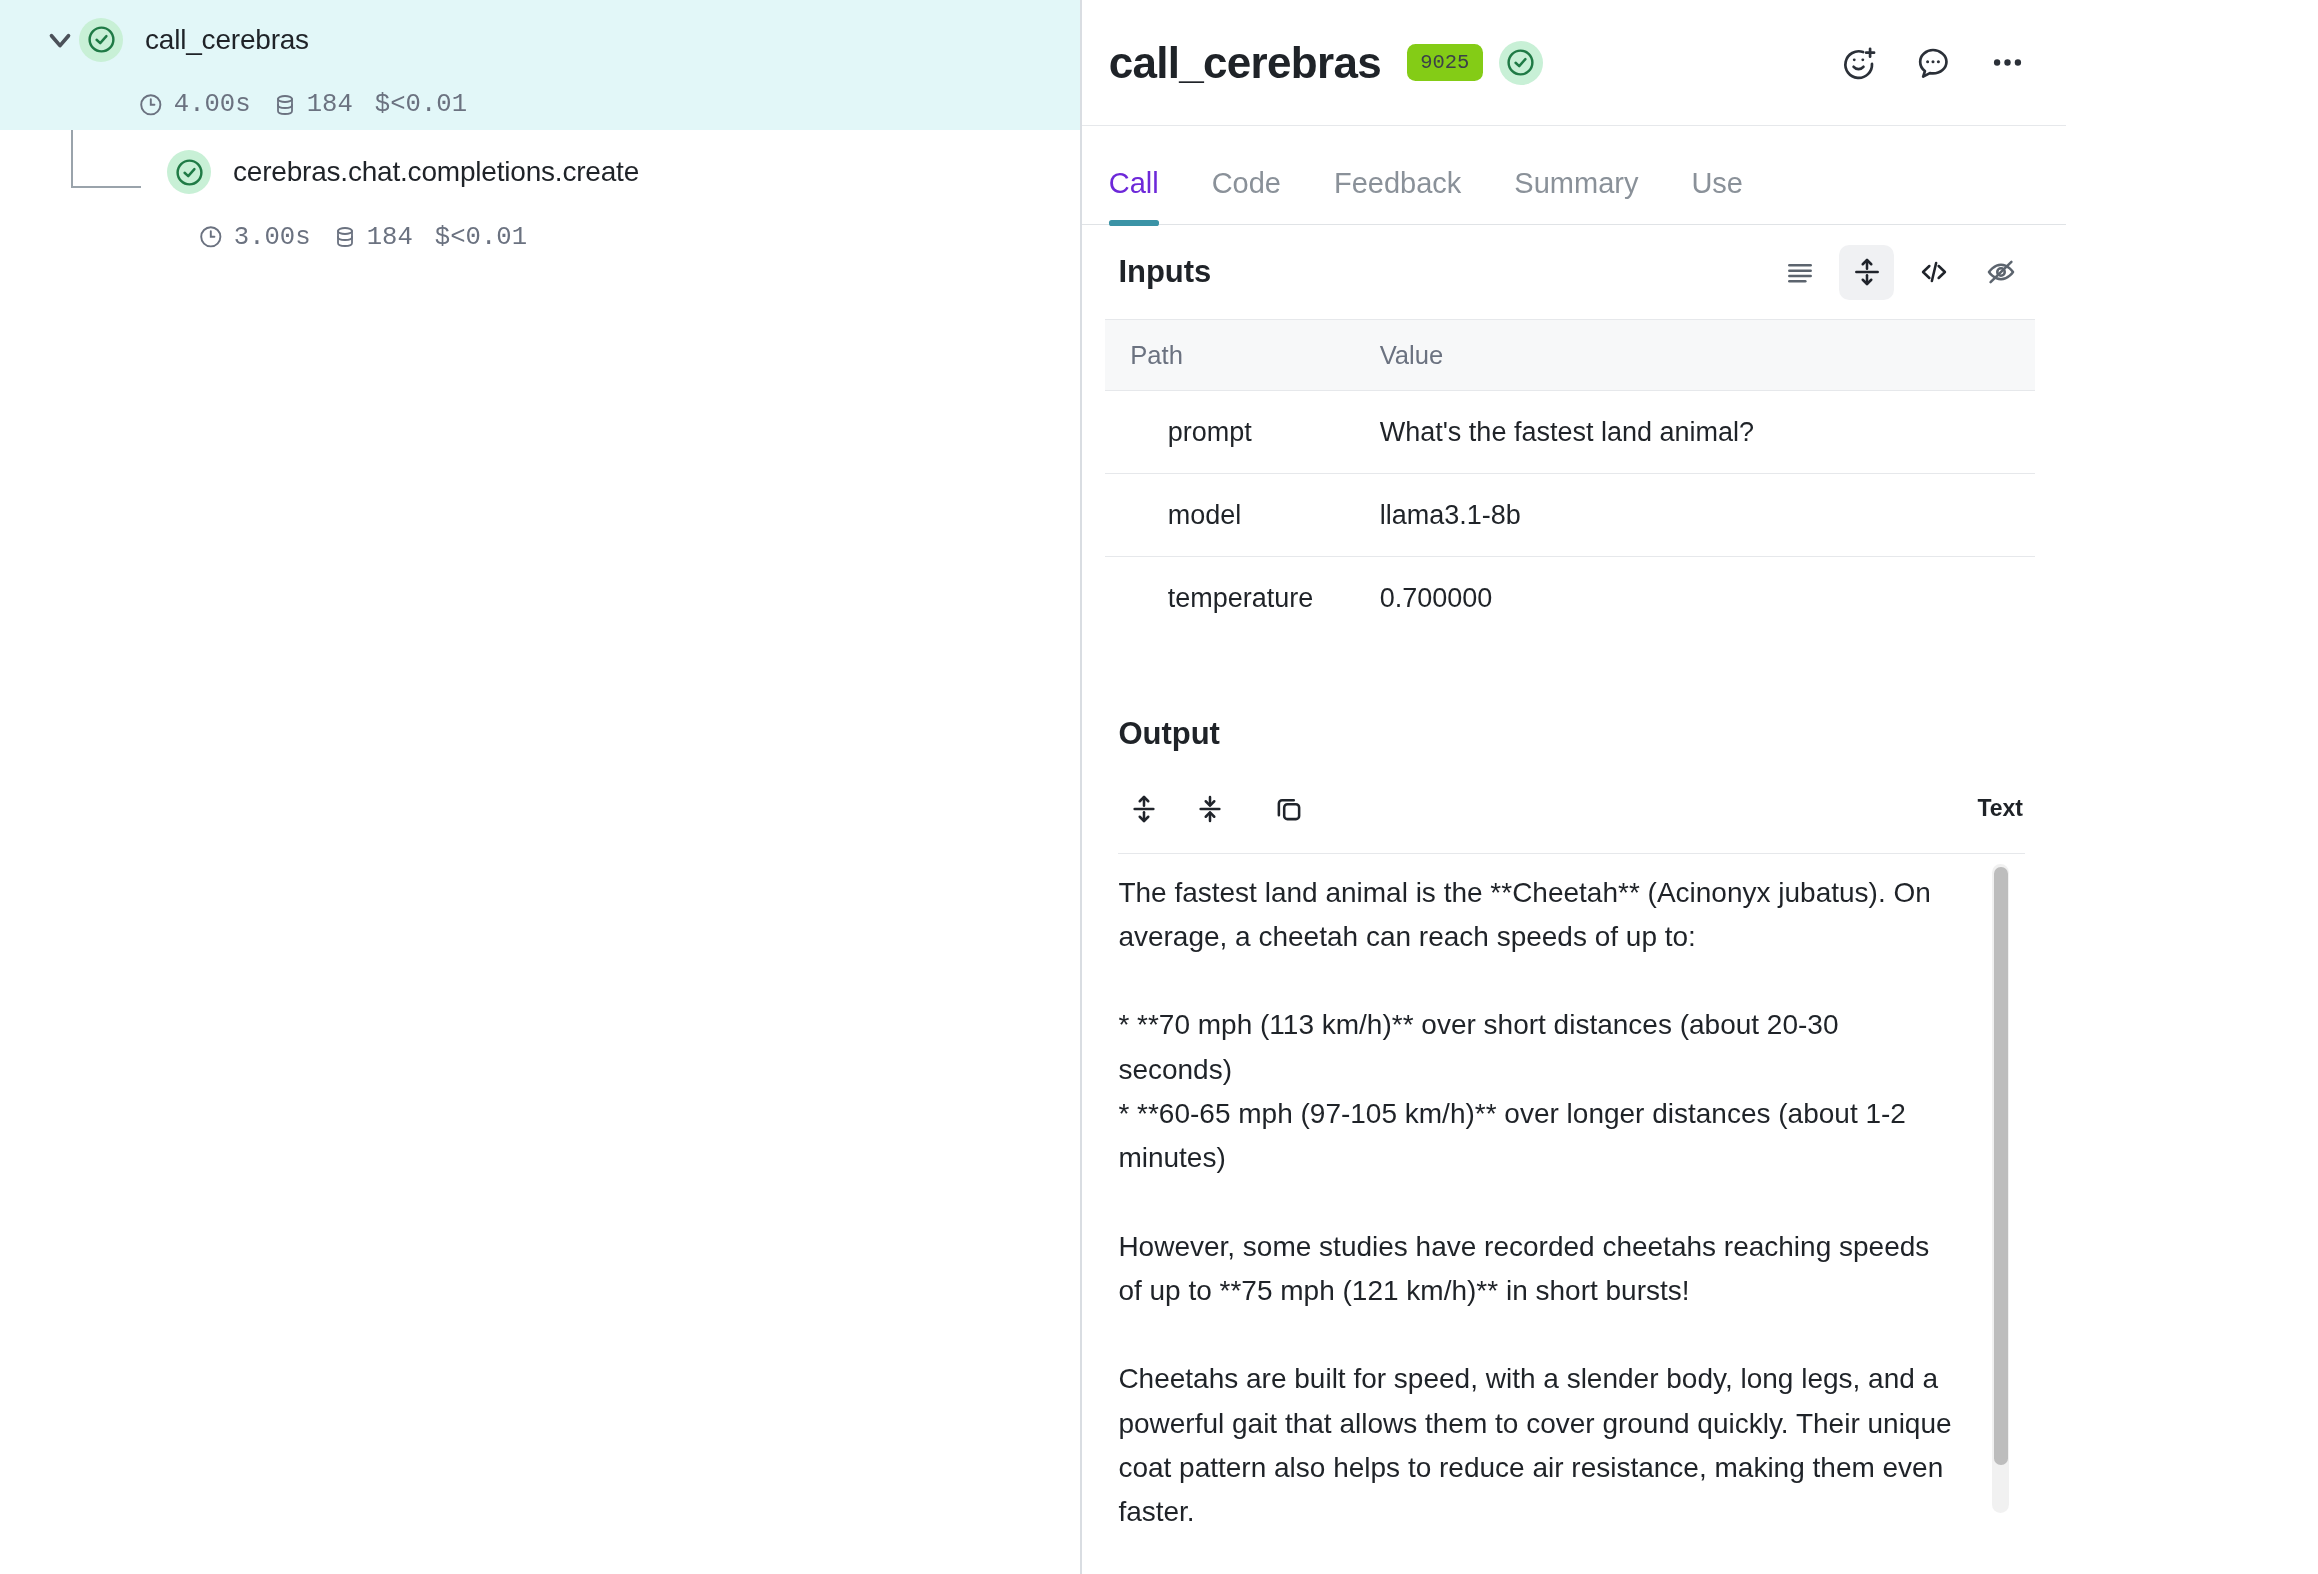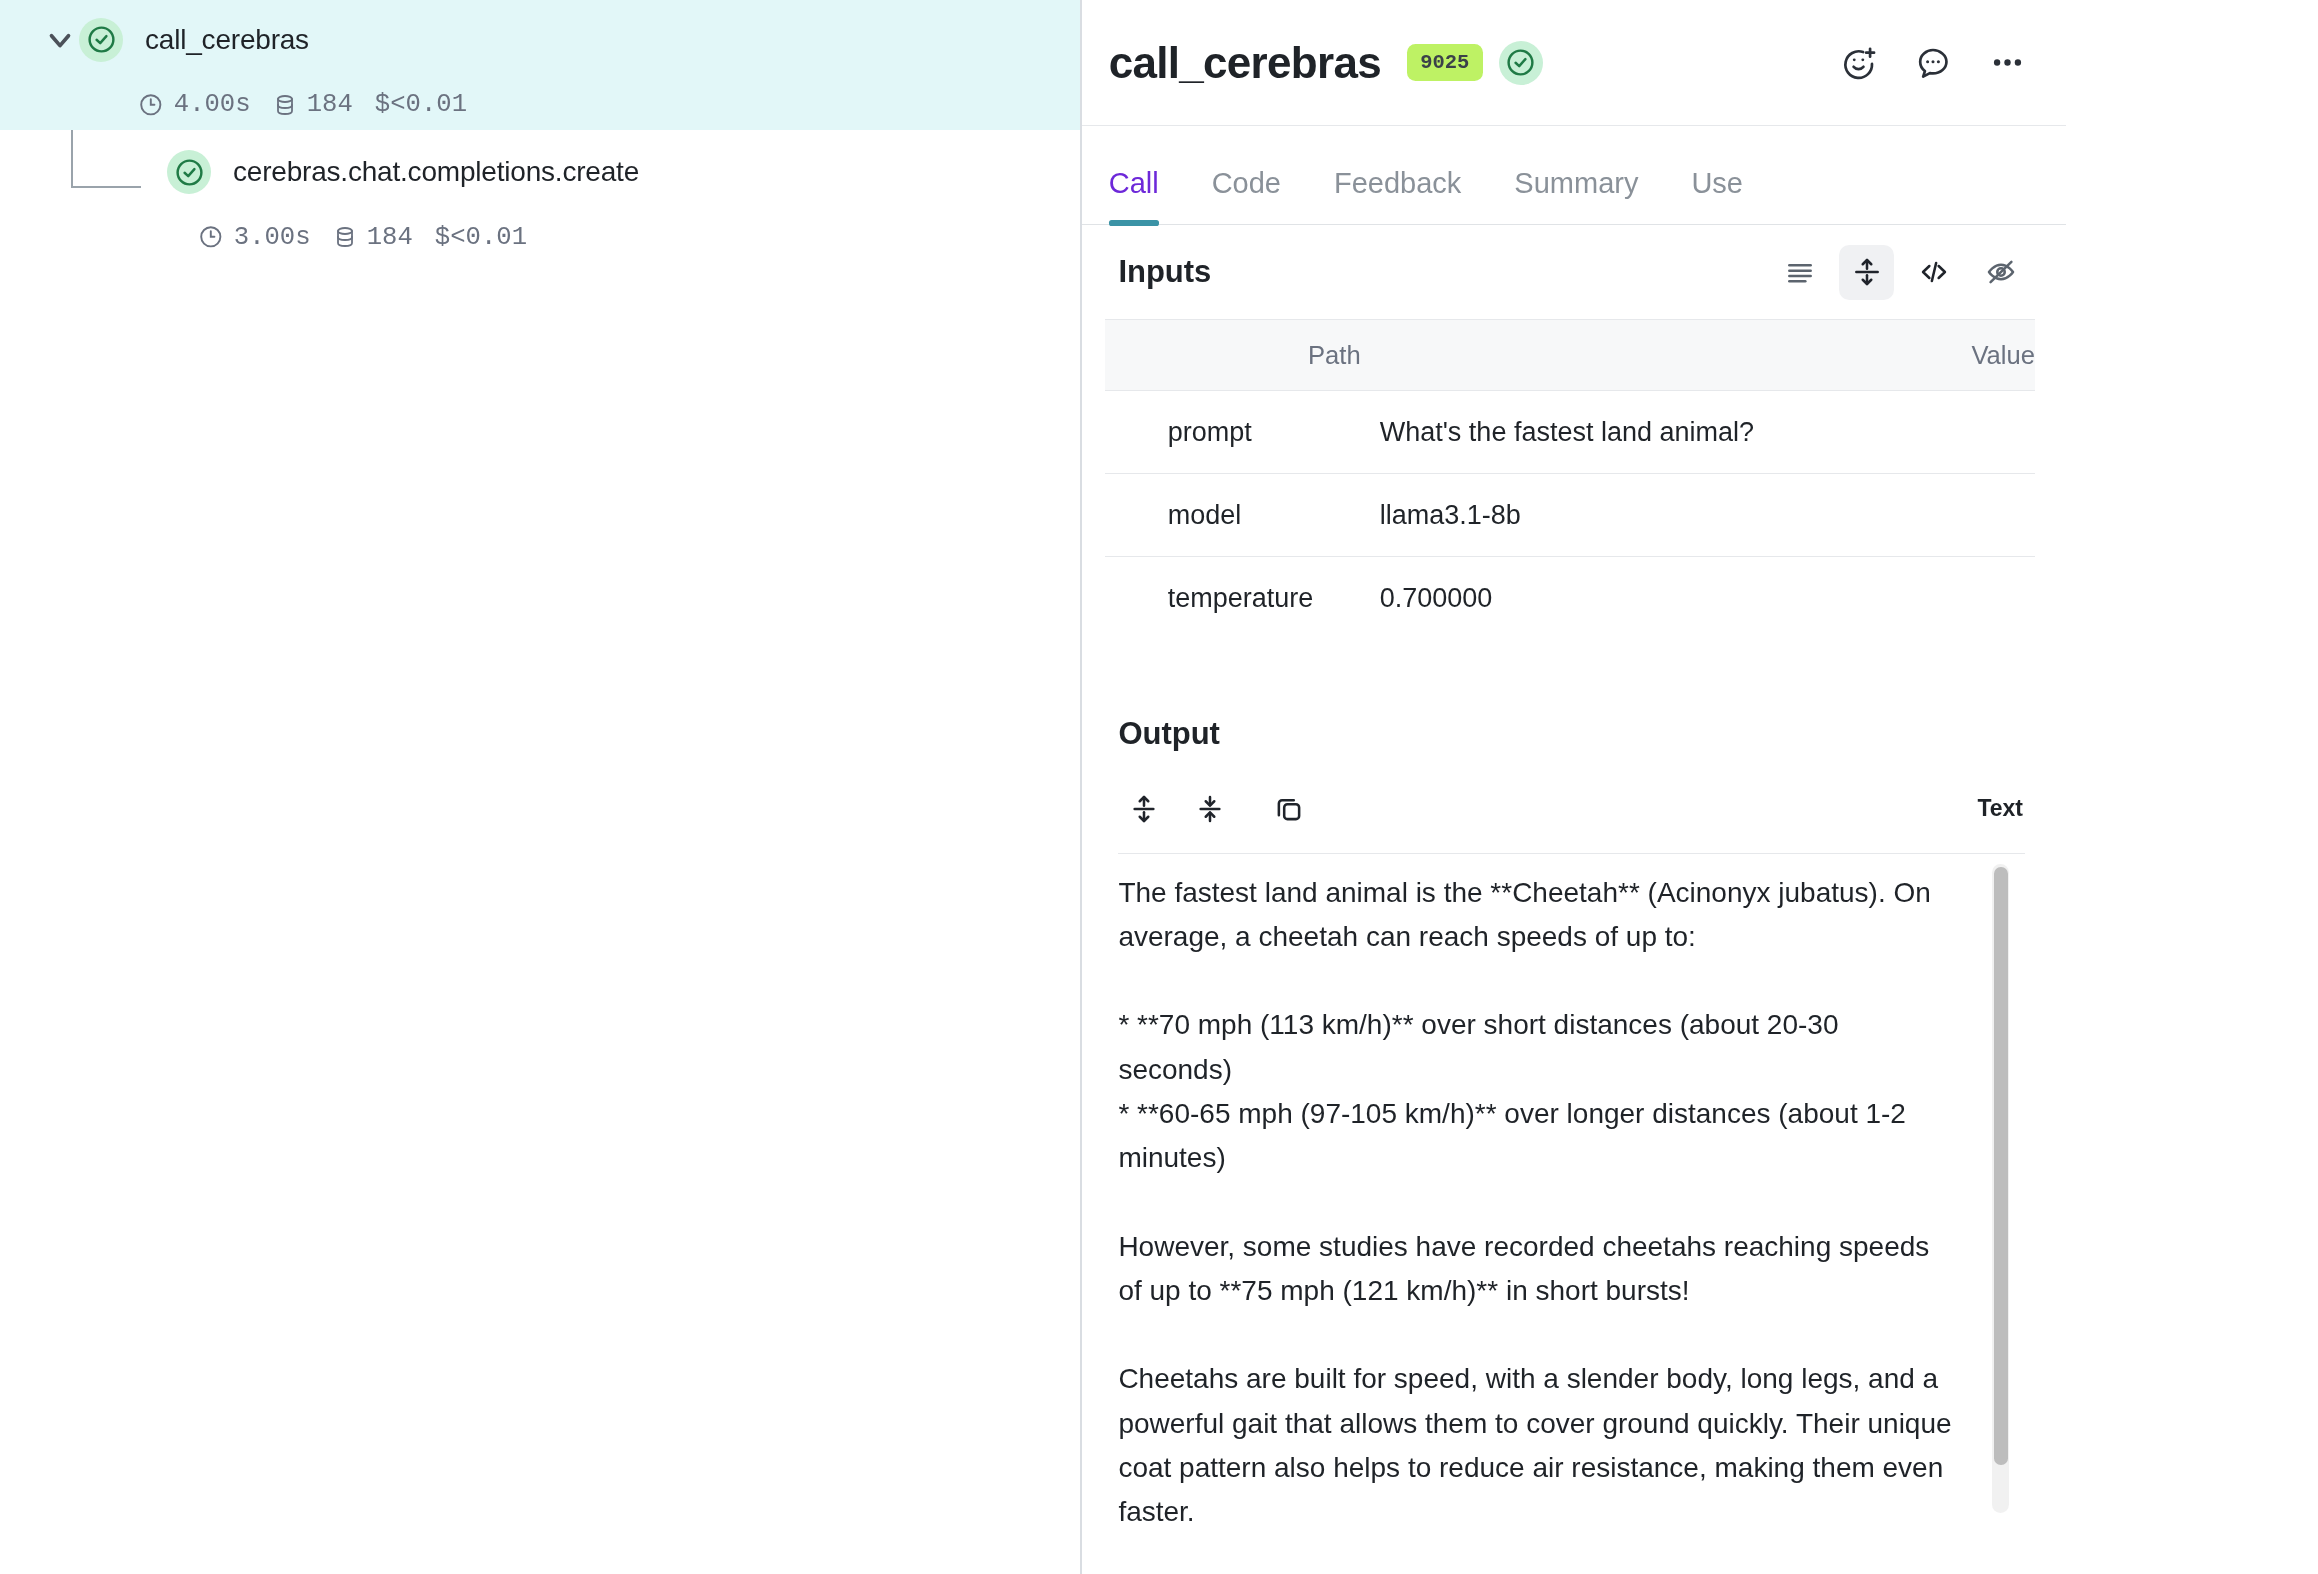--- a/index.html
+++ b/index.html
@@ -116,25 +116,25 @@
     border-bottom: 1.7px solid #e6e8eb;
   }
   .detail-title {
     font-size: 44px;
     font-weight: bold;
     color: #1f2328;
     letter-spacing: -0.7px;
   }
   .id-chip {
     margin-left: 25.6px;
-    background: #bef264;
+    background: #84cc16;
     border-radius: 8.5px;
     padding: 6.8px 13.7px;
     font-size: 20.5px;
-    font-weight: bold;
+    font-weight: normal;
     color: #3b4149;
     font-family: "Liberation Mono", monospace;
   }
   .header-status {
     margin-left: 15.4px;
     width: 44px;
     height: 44px;
     border-radius: 50%;
     background: #c8f0d6;
     display: flex;
@@ -192,21 +192,21 @@
     cursor: pointer;
     background: transparent;
     border: none;
   }
   .tool-btn.active { background: #f0f1f3; }
 
   
   .kv-table { width: 100%; border-collapse: collapse; table-layout: fixed; }
   .kv-table thead th {
     background: #f7f8f9;
-    text-align: right;
+    text-align: left;
     font-size: 25.6px;
     font-weight: normal;
     color: #6b7280;
     padding: 20.5px 0 20.5px 0;
     border-top: 1.7px solid #e6e8eb;
     border-bottom: 1.7px solid #e6e8eb;
   }
   .kv-table thead th.c-path { padding-left: 25.6px; width: 256px; }
   .kv-table thead th.c-val { padding-left: 19px; }
   .kv-table tbody td {

